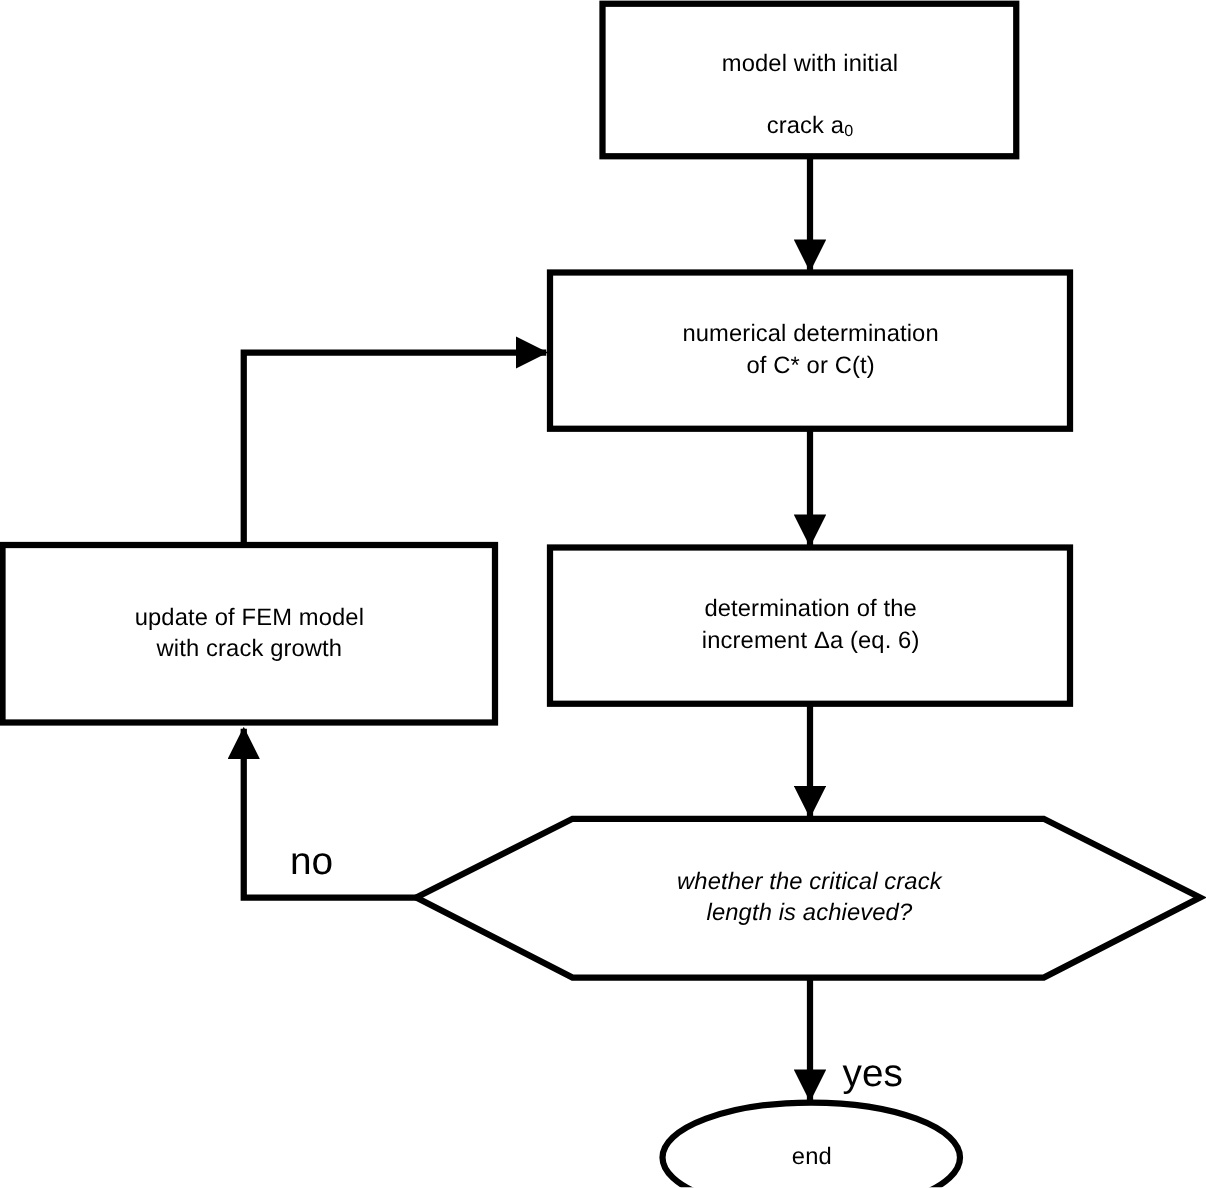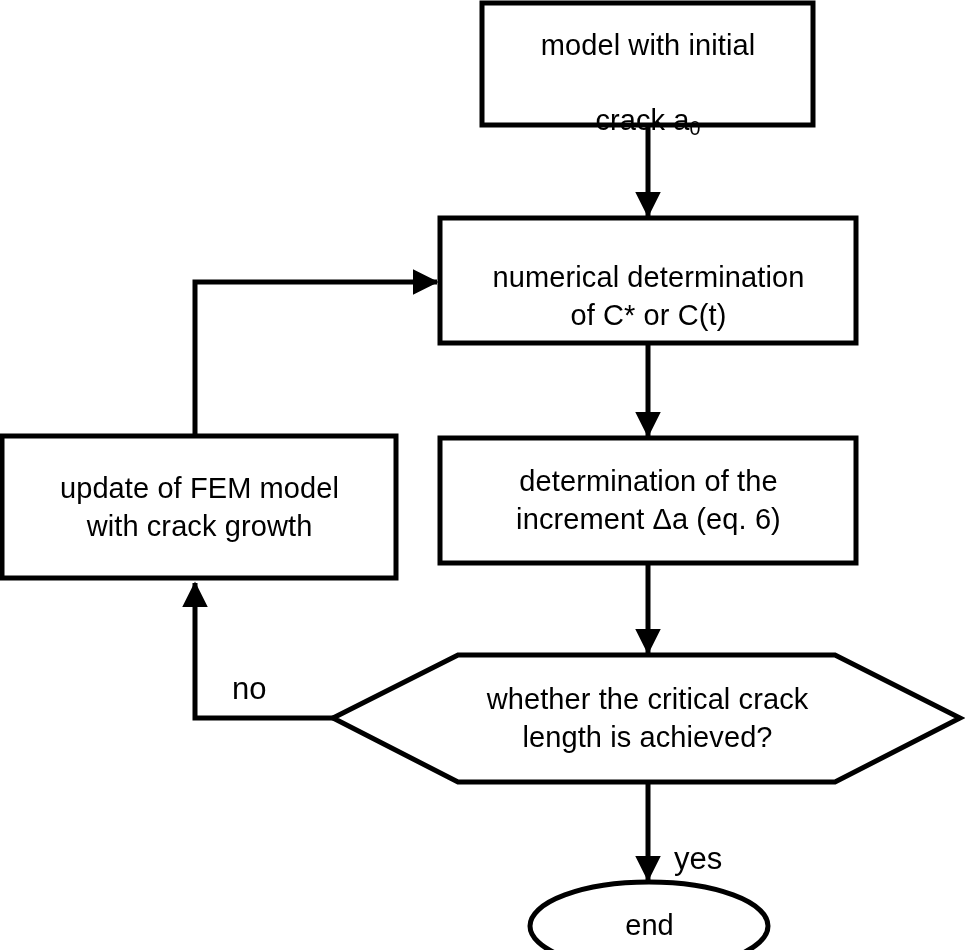--- a/index.html
+++ b/index.html
@@ -26,40 +26,40 @@
     width: 965px;
     height: 950px;
     display: block;
   }
   .node-label {
     position: absolute;
     display: flex;
     align-items: center;
     justify-content: center;
     text-align: center;
-    font-size: 29px;
+    font-size: 19px;
     line-height: 1.30;
     letter-spacing: 0.1px;
     color: #000000;
     white-space: pre-line;
     pointer-events: none;
   }
   .edge-label {
     position: absolute;
     font-size: 31px;
     line-height: 1;
     color: #000000;
     white-space: nowrap;
   }
   
   #label-start      { left: 482px; top: 3px;   width: 332px; height: 123px; }
-  #label-numerical  { left: 440px; top: 234px; width: 417px; height: 126px; }
+  #label-numerical  { left: 440px; top: 218px; width: 417px; height: 126px; }
   #label-increment  { left: 440px; top: 438px; width: 417px; height: 126px; }
   #label-update     { left: 2px;   top: 436px; width: 395px; height: 143px; }
-  #label-decision   { left: 400px; top: 655px; width: 495px; height: 128px; }
+  #label-decision   { left: 400px; top: 655px; width: 495px; height: 128px; font-style: italic; }
   #label-end        { left: 530px; top: 882px; width: 239px; height: 88px; }
 
   #label-no  { left: 232px; top: 673px; }
   #label-yes { left: 674px; top: 804px; margin-top: 39px; }
 
   .sub {
     font-size: 0.68em;
     vertical-align: baseline;
     position: relative;
     top: 0.22em;

